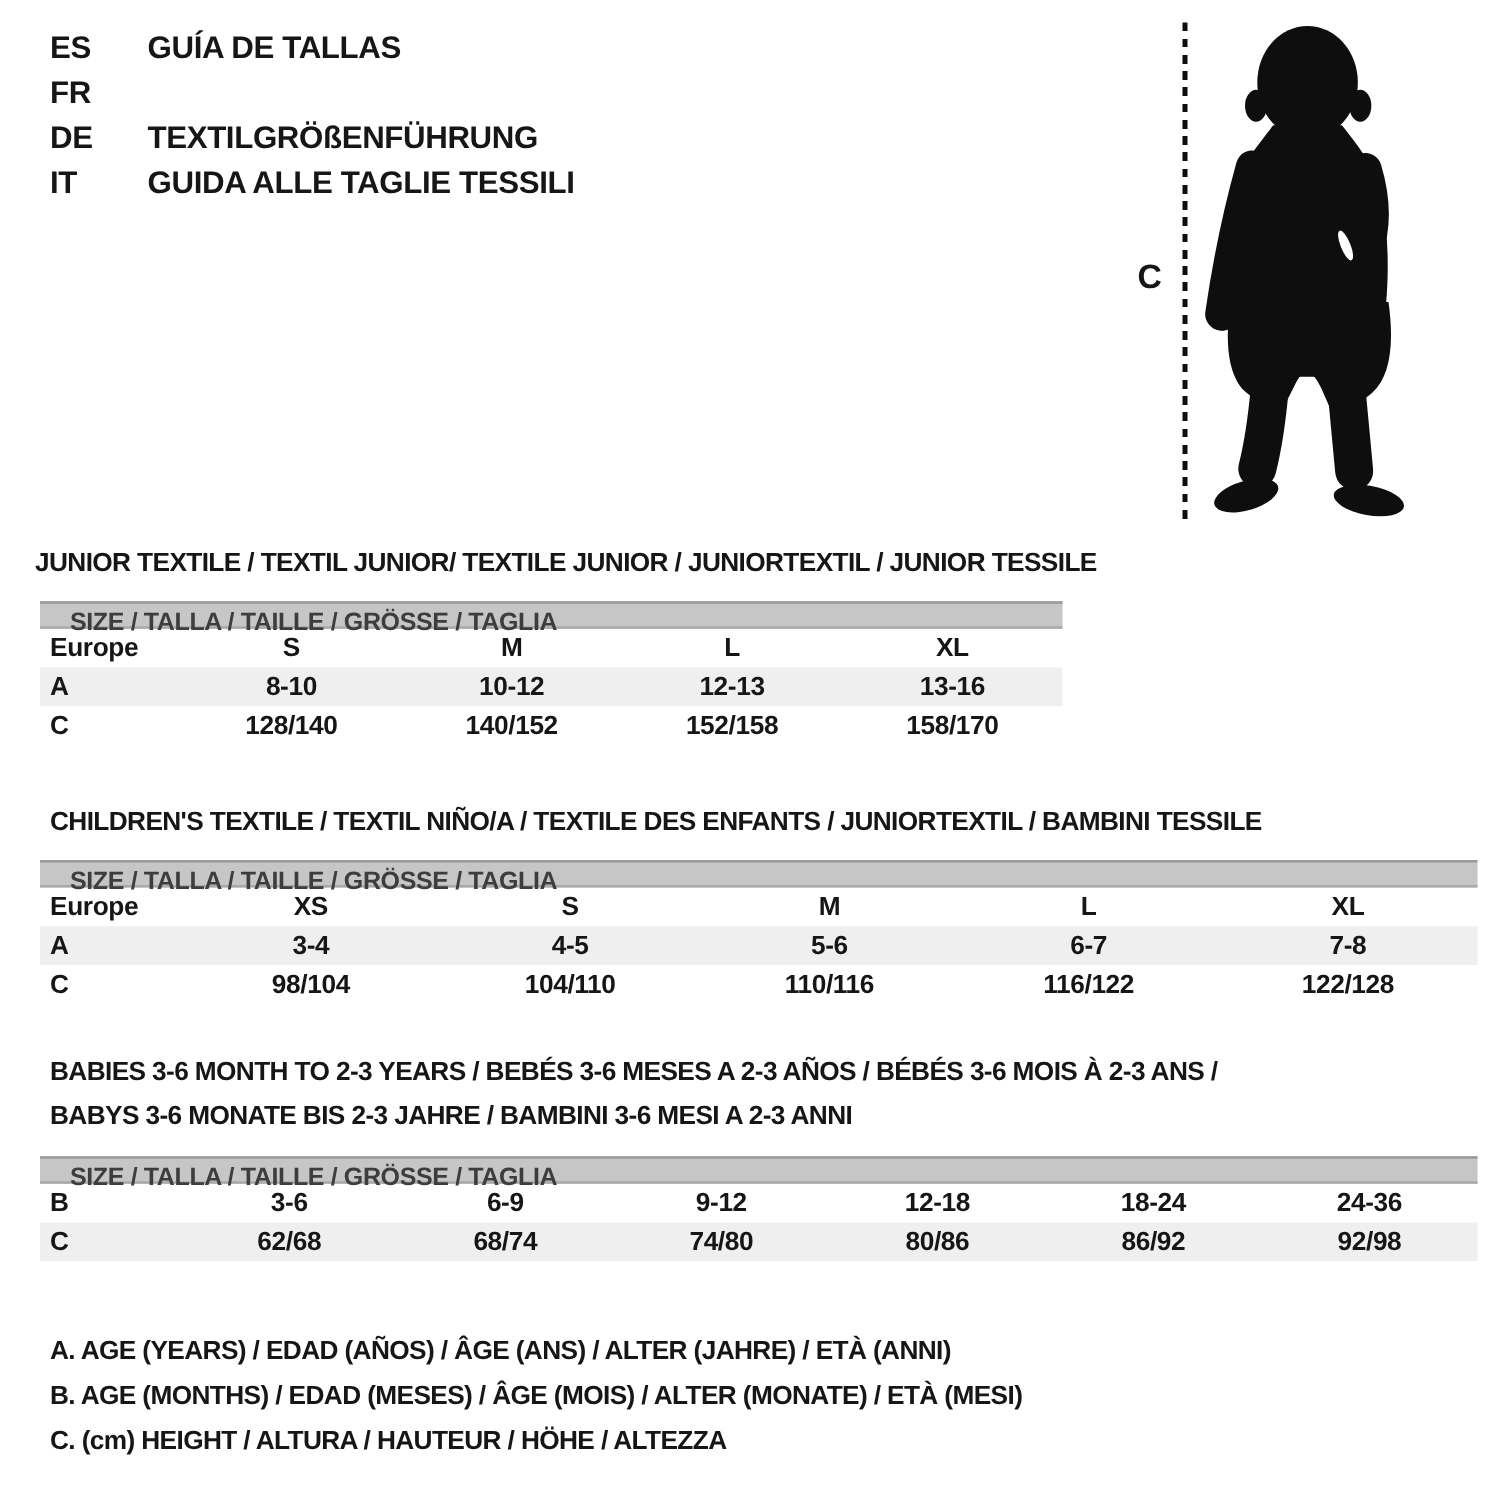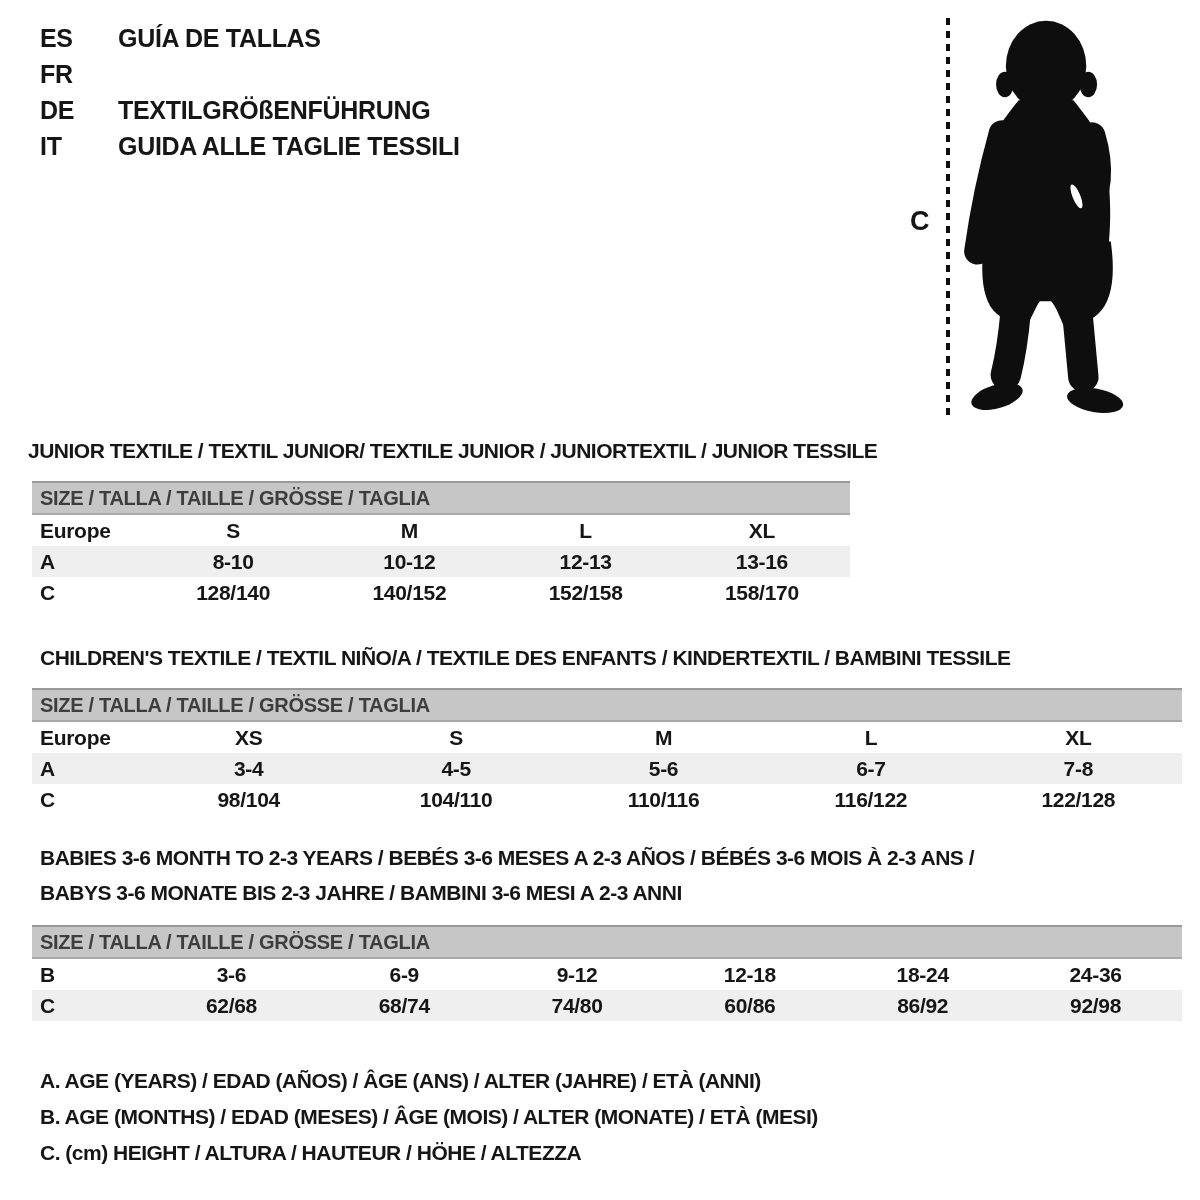--- a/index.html
+++ b/index.html
@@ -37,24 +37,24 @@
   .title-junior{left:28px;top:433px;}
   .title-children{left:40px;top:640px;}
   .title-babies{left:40px;top:840px;}
 
   
   .table{box-sizing:border-box;}
   .table-junior{left:32px;top:481px;width:818px;}
   .table-children{left:32px;top:688px;width:1150px;}
   .table-babies{left:32px;top:925px;width:1150px;}
   .thead{
-    box-sizing:border-box;height:34px;line-height:30px;
+    box-sizing:border-box;height:22px;line-height:30px;
     background:var(--header-bar-bg);color:var(--header-bar-text);
     border-top:2px solid #999999;border-bottom:2px solid #a9a9a9;
-    padding-left:8px;font-size:20px;white-space:nowrap;
+    padding-left:24px;font-size:20px;white-space:nowrap;
   }
   .trow{display:flex;height:31px;align-items:center;font-size:21px;}
   .trow.shaded{background:var(--row-shaded-bg);}
   .cell{white-space:nowrap;}
   .cell.rowlabel{width:113px;padding-left:8px;box-sizing:border-box;}
   .cell.val{flex:1;text-align:center;}
 
   
   .legend{left:40px;top:1063px;}
   .legend-line{font-size:21px;line-height:36px;white-space:nowrap;letter-spacing:-0.5px;}
@@ -120,21 +120,21 @@
       <div class="trow">
         <div class="cell rowlabel">C</div>
         <div class="cell val">128/140</div>
         <div class="cell val">140/152</div>
         <div class="cell val">152/158</div>
         <div class="cell val">158/170</div>
       </div>
     </div>
 </div>
 
-<div class="abs sec-title title-children">CHILDREN'S TEXTILE / TEXTIL NIÑO/A / TEXTILE DES ENFANTS / KINDERTEXTIL / BAMBINI TESSILE</div>
+<div class="abs sec-title title-children">CHILDREN'S TEXTILE / TEXTIL NIÑO/A / TEXTILE DES ENFANTS / JUNIORTEXTIL / BAMBINI TESSILE</div>
 <div class="abs table table-children">
   <div class="thead">SIZE / TALLA / TAILLE / GRÖSSE / TAGLIA</div>
   <div>
       <div class="trow">
         <div class="cell rowlabel">Europe</div>
         <div class="cell val">XS</div>
         <div class="cell val">S</div>
         <div class="cell val">M</div>
         <div class="cell val">L</div>
         <div class="cell val">XL</div>
@@ -172,21 +172,21 @@
         <div class="cell val">9-12</div>
         <div class="cell val">12-18</div>
         <div class="cell val">18-24</div>
         <div class="cell val">24-36</div>
       </div>
       <div class="trow shaded">
         <div class="cell rowlabel">C</div>
         <div class="cell val">62/68</div>
         <div class="cell val">68/74</div>
         <div class="cell val">74/80</div>
-        <div class="cell val">60/86</div>
+        <div class="cell val">80/86</div>
         <div class="cell val">86/92</div>
         <div class="cell val">92/98</div>
       </div>
     </div>
 </div>
 
 <div class="abs legend">
   <div class="legend-line">A. AGE (YEARS) / EDAD (AÑOS) / ÂGE (ANS) / ALTER (JAHRE) / ETÀ (ANNI)</div>
   <div class="legend-line">B. AGE (MONTHS) / EDAD (MESES) / ÂGE (MOIS) / ALTER (MONATE) / ETÀ (MESI)</div>
   <div class="legend-line">C. (cm) HEIGHT / ALTURA / HAUTEUR / HÖHE / ALTEZZA</div>

